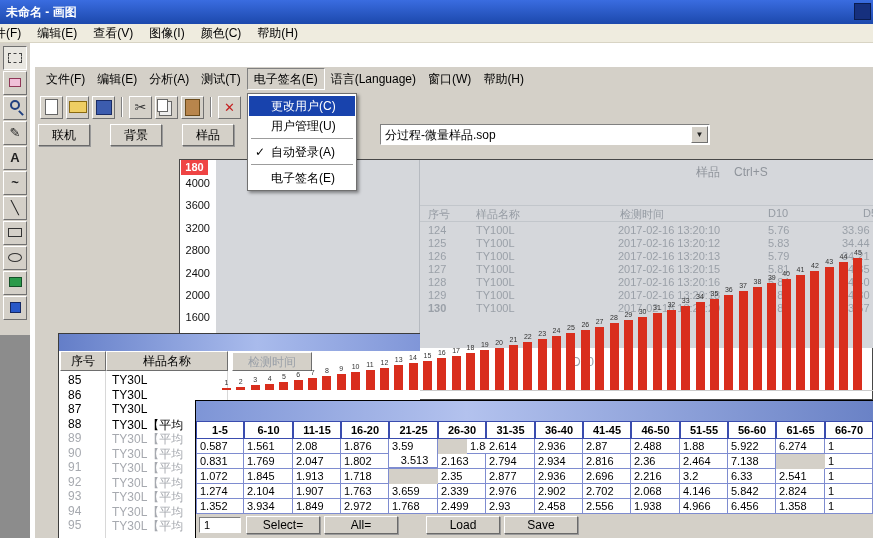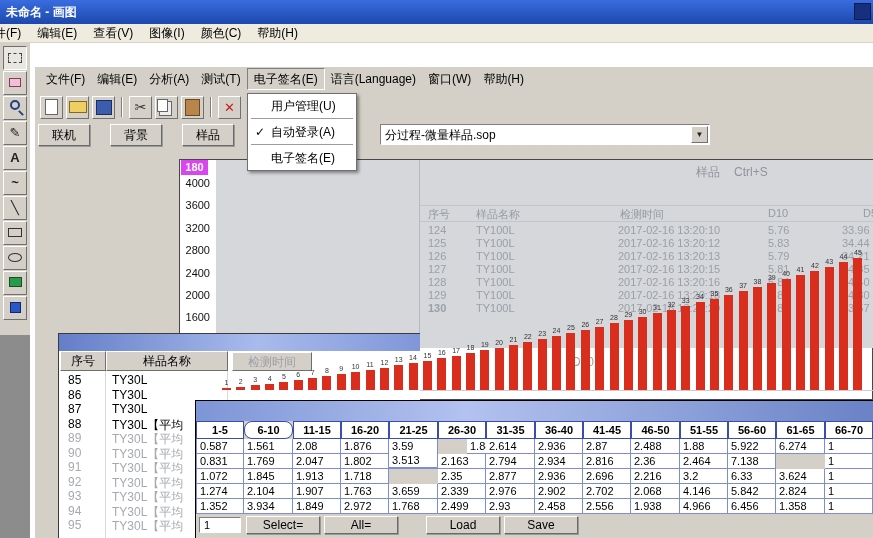--- a/index.html
+++ b/index.html
@@ -52,21 +52,21 @@
 .combo{position:absolute;left:380px;top:124px;width:330px;height:21px;background:#fff;border:1px solid;border-color:#808080 #fff #fff #808080;font-size:12px}
 .combo-text{position:absolute;left:4px;top:2px;white-space:nowrap}
 .combo-arrow{position:absolute;right:1px;top:1px;width:17px;height:17px;background:#d4d0c8;border-top:1px solid #fff;border-left:1px solid #fff;border-right:1px solid #707070;border-bottom:1px solid #707070;font-size:8px;text-align:center;line-height:16px;color:#222}
 
 
 .chart-win{position:absolute;left:179px;top:159px;width:694px;height:241px;background:#fff;border:1px solid #484848}
 .ghost-region{position:absolute;left:216px;top:160px;width:657px;height:188px;background:#d5d7db}
 .ghost-vline{position:absolute;left:419px;top:160px;width:1px;height:188px;background:#b6bac0}
 .ghost-caption{position:absolute;left:696px;top:164px;font-size:12px;color:#8f949b;white-space:nowrap}
 .gc-accel{margin-left:14px}
-.badge{position:absolute;left:181px;top:160px;width:27px;height:15px;background:#d946ef;color:#fff;font-size:11px;font-weight:bold;text-align:center;line-height:15px}
+.badge{position:absolute;left:181px;top:160px;width:27px;height:15px;background:#ef4444;color:#fff;font-size:11px;font-weight:bold;text-align:center;line-height:15px}
 .ytick{position:absolute;left:178px;width:32px;text-align:right;font-size:11px;color:#111}
 .gline{position:absolute;left:420px;width:453px;height:1px;background:#c2c6cb}
 .gline-top{top:205px}.gline-bot{top:221px}
 .gth{position:absolute;top:207px;height:14px;font-size:11px;color:#959ba3;padding-left:8px;white-space:nowrap}
 .gtc{position:absolute;font-size:11px;color:#9aa0a8;white-space:nowrap}
 .baseline{position:absolute;left:216px;top:390px;width:657px;height:1px;background:#ccc}
 .bar{position:absolute;width:9px;background:#d92e1d}
 .bar-num{position:absolute;width:15px;text-align:center;font-size:7px;color:#333}
 
 
@@ -409,21 +409,21 @@
       <div class="bar" style="left: 839px; top: 262px; height: 128px;"></div>
       <div class="bar-num" style="left: 836px; top: 253px;">44</div>
       <div class="bar" style="left: 853.4px; top: 258px; height: 132px;"></div>
       <div class="bar-num" style="left: 850.4px; top: 249px;">45</div>
     </div>
 
   <div class="bwin"></div>
   <div class="bband"></div>
   <div id="bt-head">
       <div class="bth" style="left: 196px; width: 48px;">1-5</div>
-      <div class="bth" style="left: 244px; width: 49px; border-radius: 8px;">6-10</div>
+      <div class="bth" style="left: 244px; width: 49px;">6-10</div>
       <div class="bth" style="left: 293px; width: 48px;">11-15</div>
       <div class="bth" style="left: 341px; width: 48px;">16-20</div>
       <div class="bth" style="left: 389px; width: 49px;">21-25</div>
       <div class="bth" style="left: 438px; width: 48px;">26-30</div>
       <div class="bth" style="left: 486px; width: 49px;">31-35</div>
       <div class="bth" style="left: 535px; width: 48px;">36-40</div>
       <div class="bth" style="left: 583px; width: 48px;">41-45</div>
       <div class="bth" style="left: 631px; width: 49px;">46-50</div>
       <div class="bth" style="left: 680px; width: 48px;">51-55</div>
       <div class="bth" style="left: 728px; width: 48px;">56-60</div>
@@ -456,29 +456,29 @@
       <div class="btc" style="left: 583px; top: 454px; width: 48px;">2.816</div>
       <div class="btc" style="left: 631px; top: 454px; width: 49px;">2.36</div>
       <div class="btc" style="left: 680px; top: 454px; width: 48px;">2.464</div>
       <div class="btc" style="left: 728px; top: 454px; width: 48px;">7.138</div>
       <div class="btc" style="left: 776px; top: 454px; width: 49px; margin-top: 22px;">4.438</div>
       <div class="btc" style="left: 825px; top: 454px; width: 48px;">1</div>
       <div class="btc" style="left: 196px; top: 469px; width: 48px; border-left: 1px solid rgb(126, 140, 208);">1.072</div>
       <div class="btc" style="left: 244px; top: 469px; width: 49px;">1.845</div>
       <div class="btc" style="left: 293px; top: 469px; width: 48px;">1.913</div>
       <div class="btc" style="left: 341px; top: 469px; width: 48px;">1.718</div>
-      <div class="btc" style="left: 389px; top: 453px; width: 49px;">3.513</div>
+      <div class="btc" style="left: 389px; top: 453px; width: 49px; text-align: center;">3.513</div>
       <div class="btc" style="left: 438px; top: 469px; width: 48px;">2.35</div>
       <div class="btc" style="left: 486px; top: 469px; width: 49px;">2.877</div>
       <div class="btc" style="left: 535px; top: 469px; width: 48px;">2.936</div>
       <div class="btc" style="left: 583px; top: 469px; width: 48px;">2.696</div>
       <div class="btc" style="left: 631px; top: 469px; width: 49px;">2.216</div>
       <div class="btc" style="left: 680px; top: 469px; width: 48px;">3.2</div>
       <div class="btc" style="left: 728px; top: 469px; width: 48px;">6.33</div>
-      <div class="btc" style="left: 776px; top: 469px; width: 49px;">3.624</div>
+      <div class="btc" style="left: 776px; top: 469px; width: 49px;">2.541</div>
       <div class="btc" style="left: 825px; top: 469px; width: 48px;">1</div>
       <div class="btc" style="left: 196px; top: 484px; width: 48px; border-left: 1px solid rgb(126, 140, 208);">1.274</div>
       <div class="btc" style="left: 244px; top: 484px; width: 49px;">2.104</div>
       <div class="btc" style="left: 293px; top: 484px; width: 48px;">1.907</div>
       <div class="btc" style="left: 341px; top: 484px; width: 48px;">1.763</div>
       <div class="btc" style="left: 389px; top: 484px; width: 49px;">3.659</div>
       <div class="btc" style="left: 438px; top: 484px; width: 48px;">2.339</div>
       <div class="btc" style="left: 486px; top: 484px; width: 49px;">2.976</div>
       <div class="btc" style="left: 535px; top: 484px; width: 48px;">2.902</div>
       <div class="btc" style="left: 583px; top: 484px; width: 48px;">2.702</div>
@@ -504,19 +504,20 @@
     </div>
   <div class="binput">1</div>
   <div id="bt-buttons">
       <div class="fbtn raised" style="left: 246px;">Select=</div>
       <div class="fbtn raised" style="left: 324px;">All=</div>
       <div class="fbtn raised" style="left: 426px;">Load</div>
       <div class="fbtn raised" style="left: 504px;">Save</div>
     </div>
 
   <div id="signature-menu" class="popup">
+      <div class="mitem hl">更改用户(C)</div>
       <div class="mitem">用户管理(U)</div>
       <div class="msep"></div>
       <div class="mitem check">自动登录(A)</div>
       <div class="msep"></div>
       <div class="mitem">电子签名(E)</div>
     </div>
 </div>
 
 </body></html>

